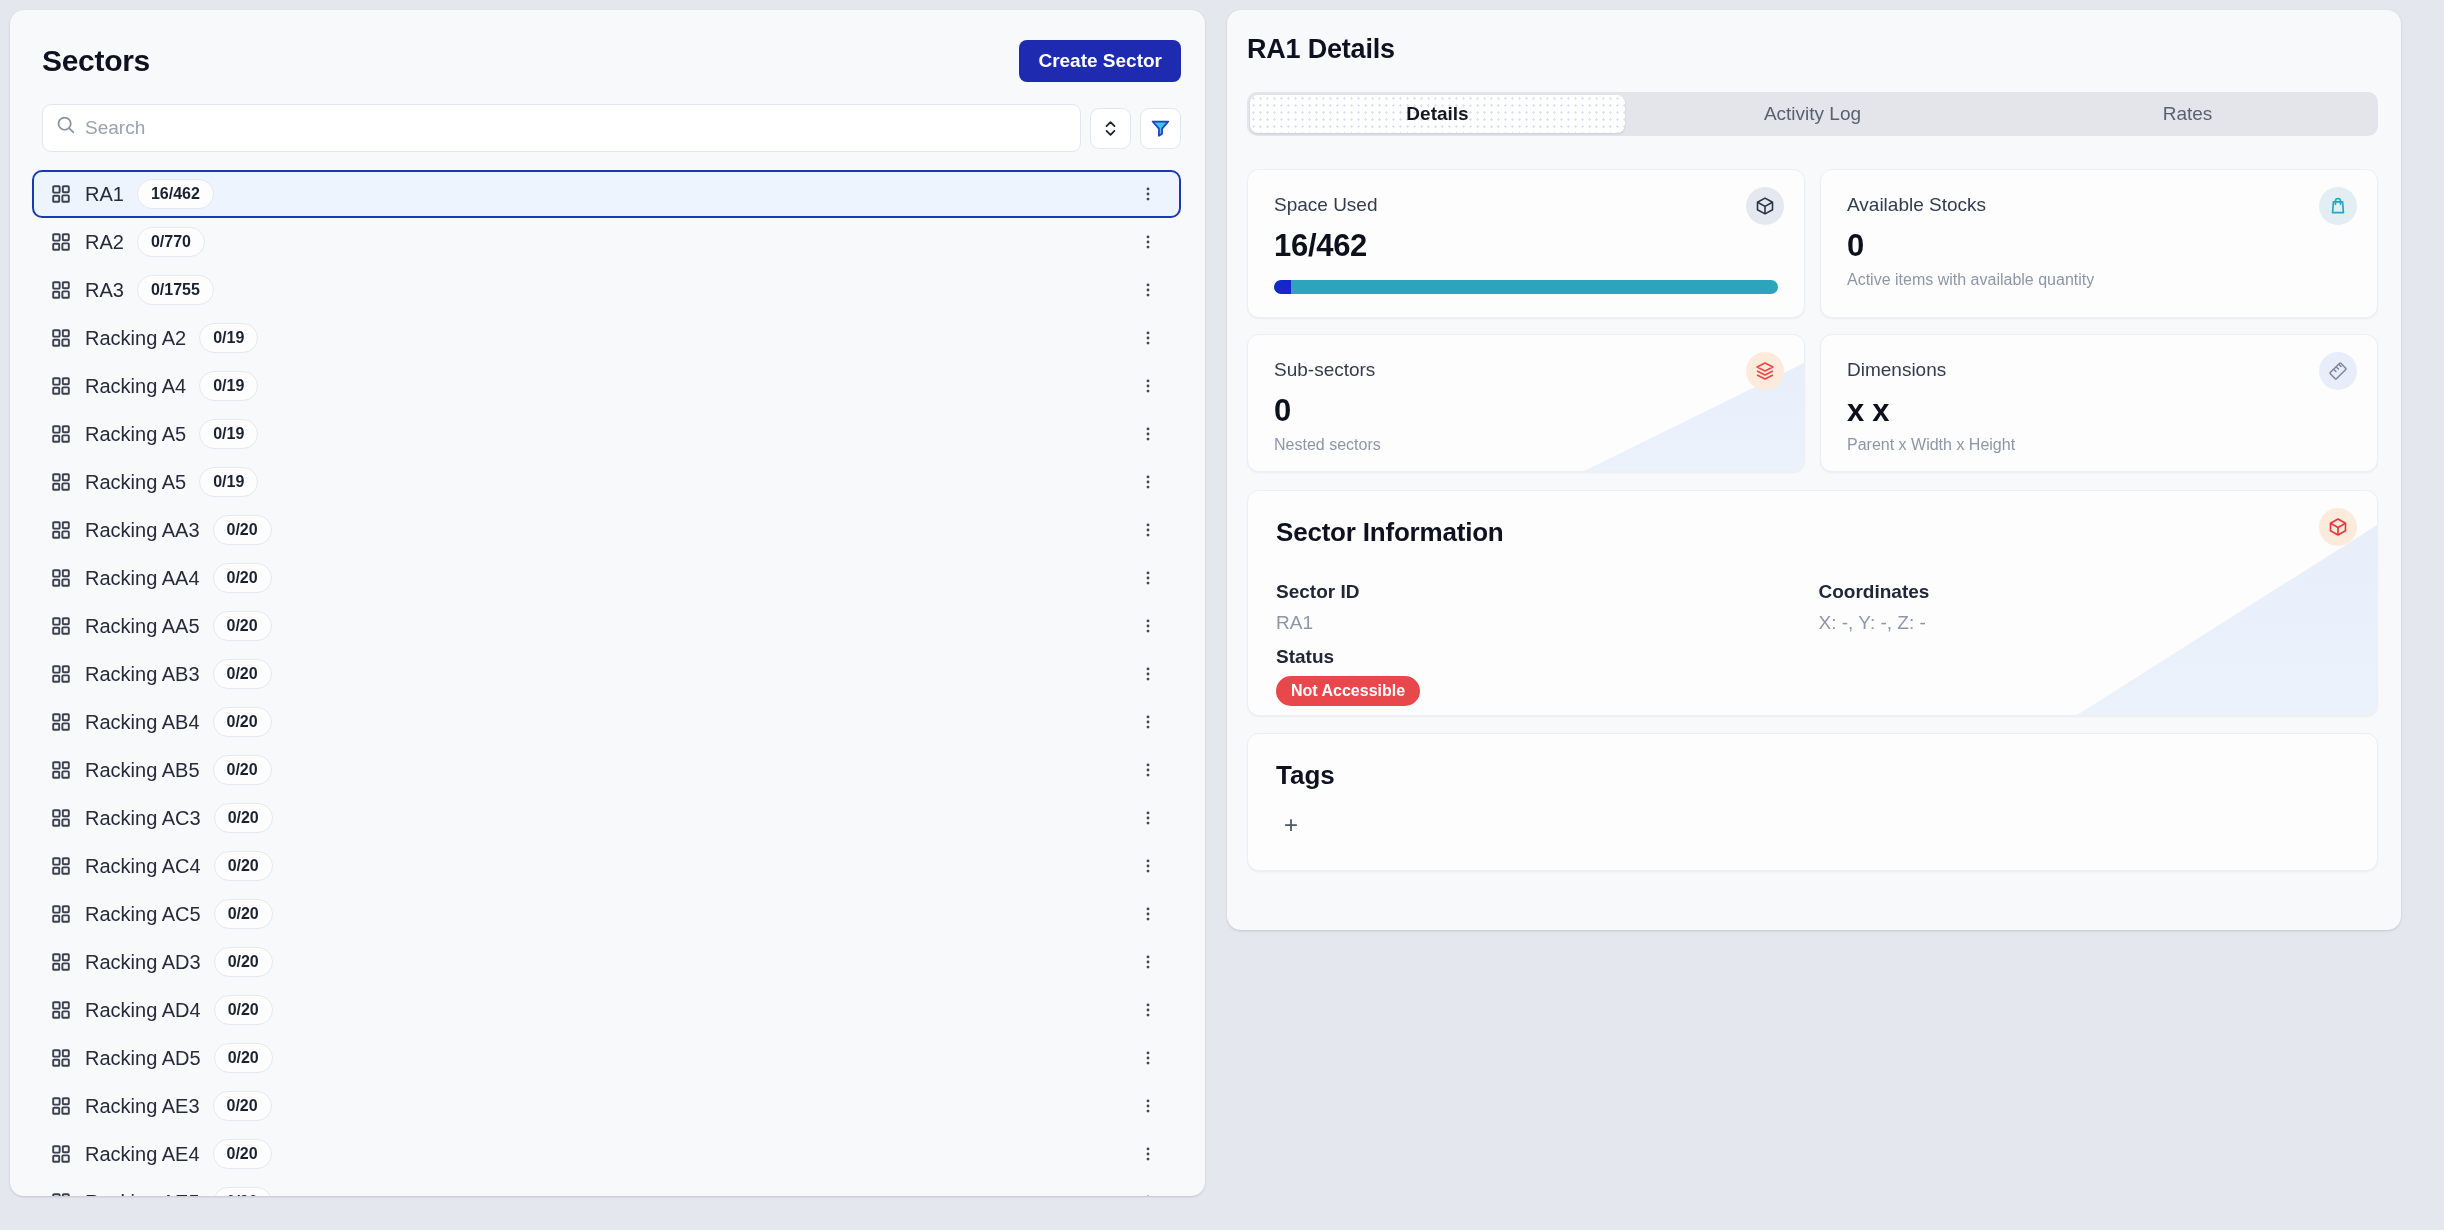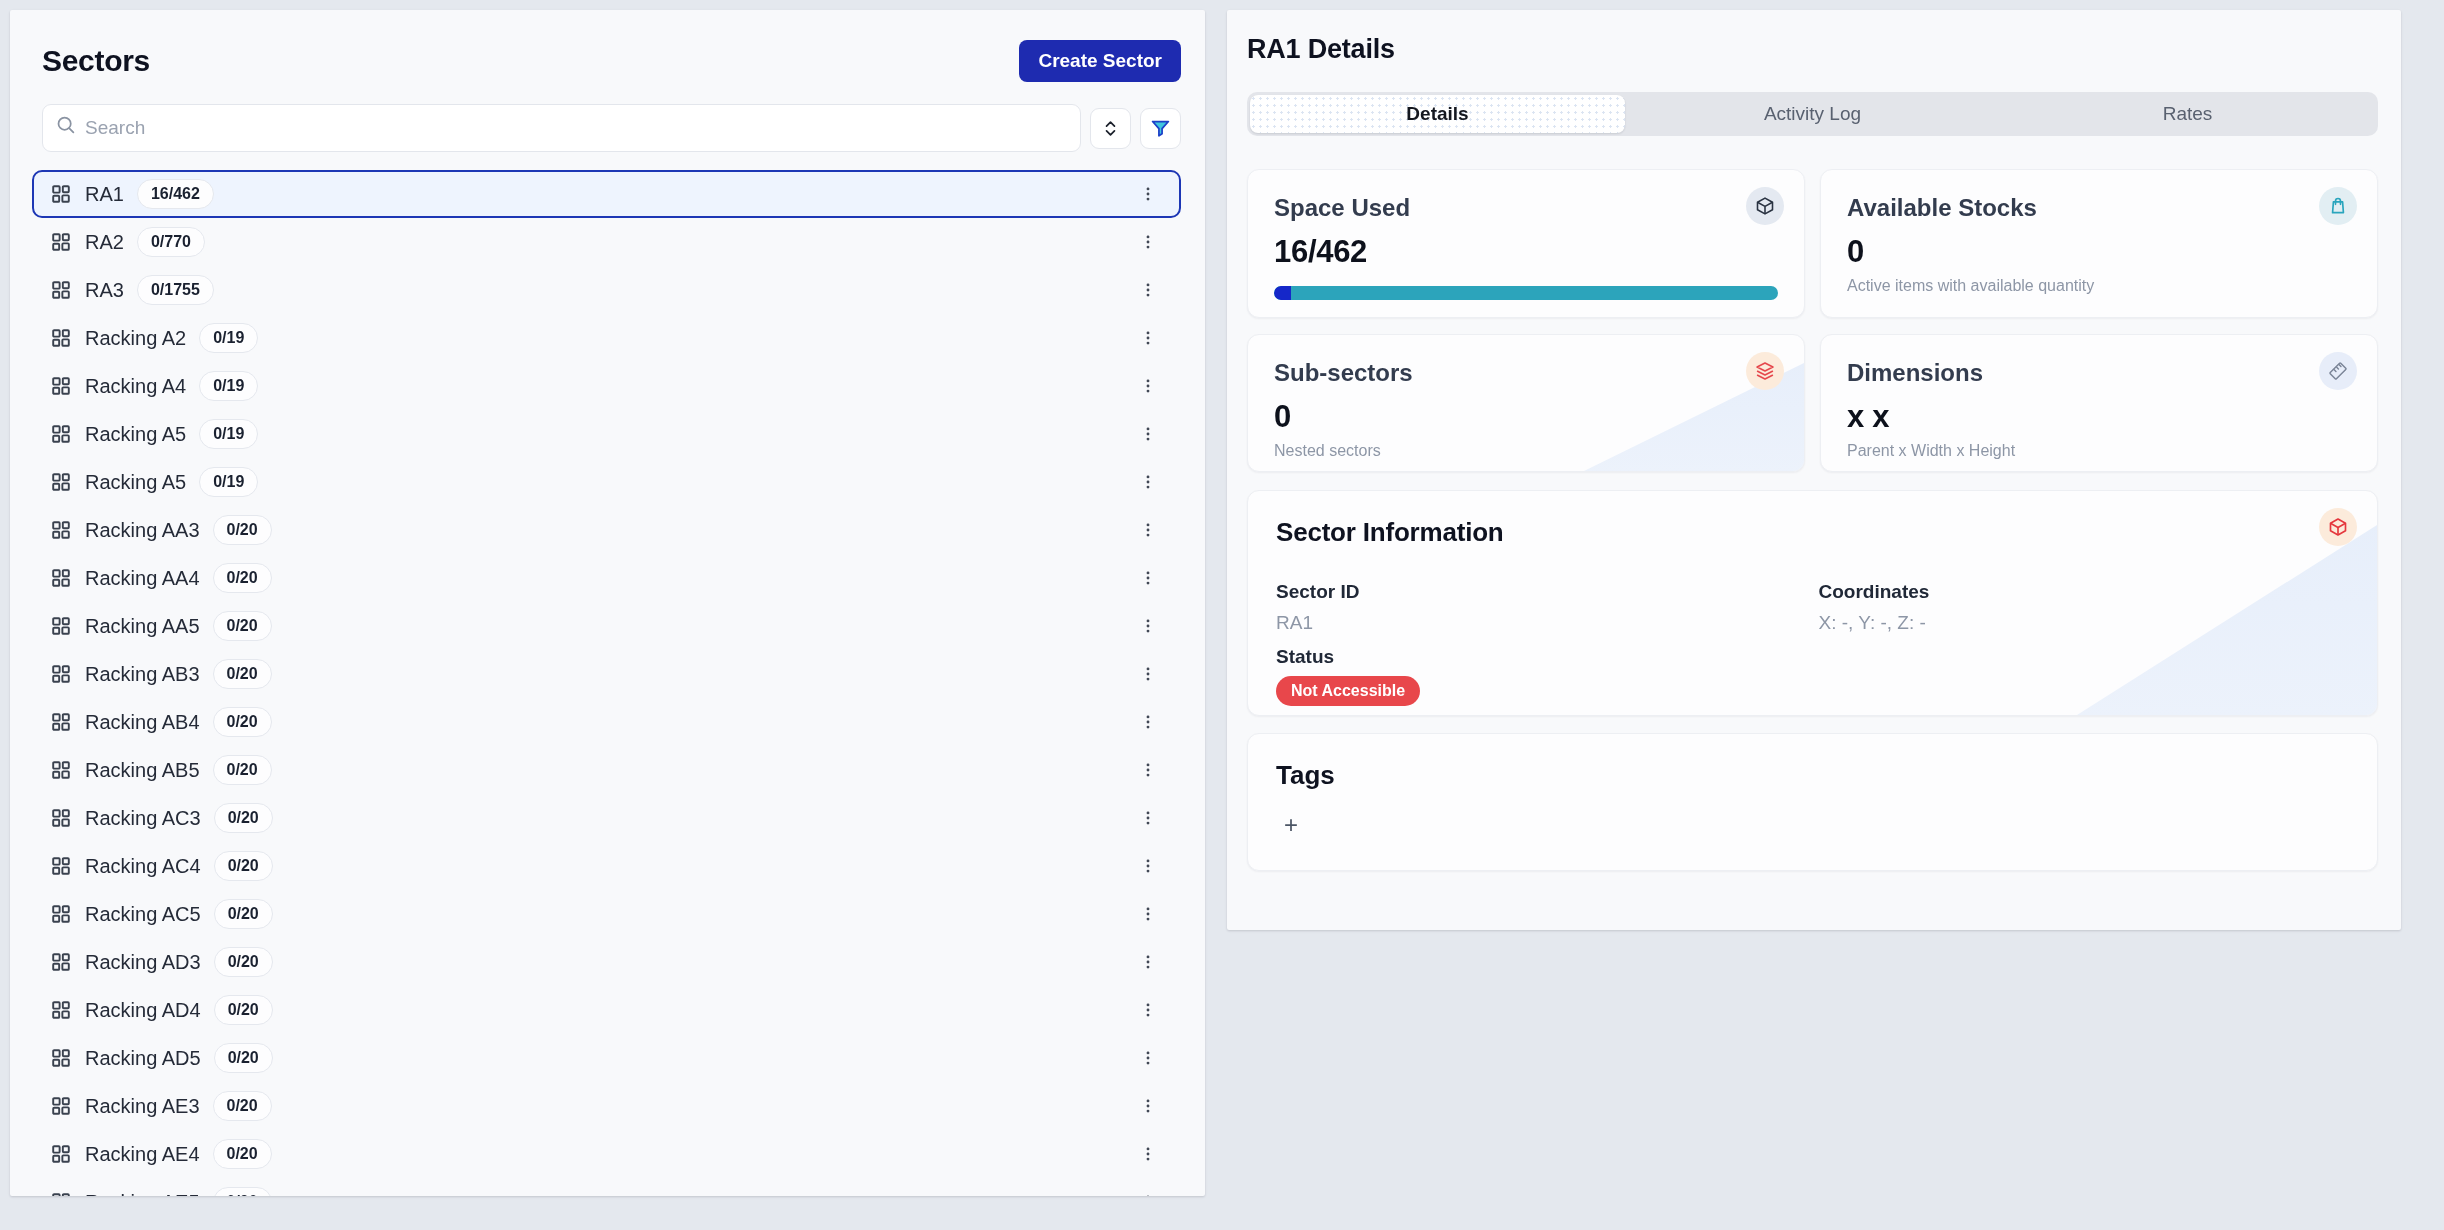--- a/index.html
+++ b/index.html
@@ -7,21 +7,21 @@
   body {
     position:relative;
     background:#e4e8ee;
     font-family:"Liberation Sans", sans-serif;
     color:#161b26;
     overflow:hidden;
   }
   .panel {
     position:absolute; top:10px;
     background:#f8f9fb;
-    border-radius:2px;
+    border-radius:14px;
     box-shadow:0 1px 3px rgba(16,24,40,.10), 0 1px 2px rgba(16,24,40,.06);
     overflow:hidden;
   }
   .panel-left { left:10px; width:1195px; height:1186px; }
   .panel-right { left:1227px; width:1174px; height:920px; }
 
   
   .lp-header { display:flex; align-items:center; justify-content:space-between; padding:30px 24px 0 32px; }
   .lp-title { font-size:30px; font-weight:800; letter-spacing:-.3px; color:#0e1220; }
   .btn-create {
@@ -76,21 +76,21 @@
     box-shadow:0 1px 2px rgba(16,24,40,.12);
   }
   .cards-grid { display:grid; grid-template-columns:1fr 1fr; gap:15px; margin-top:33px; }
   .card {
     position:relative; background:#fdfdfe; border:1px solid #edeff3; border-radius:12px;
     box-shadow:0 1px 2px rgba(16,24,40,.05); overflow:hidden;
   }
   .stat-card { padding:24px 26px 22px 26px; }
   .stat-card.h1 { height:149px; }
   .stat-card.h2 { height:138px; }
-  .stat-label { font-size:24px; font-weight:700; color:#333c4e; }
+  .stat-label { font-size:19px; font-weight:400; color:#333c4e; }
   .stat-value { font-size:31px; font-weight:800; color:#0d111c; margin-top:12px; letter-spacing:-.3px; }
   .stat-sub { font-size:16px; color:#8d96a6; margin-top:7px; }
   .icon-circle {
     position:absolute; top:17px; right:20px; width:38px; height:38px; border-radius:50%;
     display:flex; align-items:center; justify-content:center;
   }
   .ic-gray  { background:#e4e9f1; }
   .ic-teal  { background:#e2eef3; }
   .ic-peach { background:#fcebdb; }
   .ic-blue  { background:#e7edf9; }

